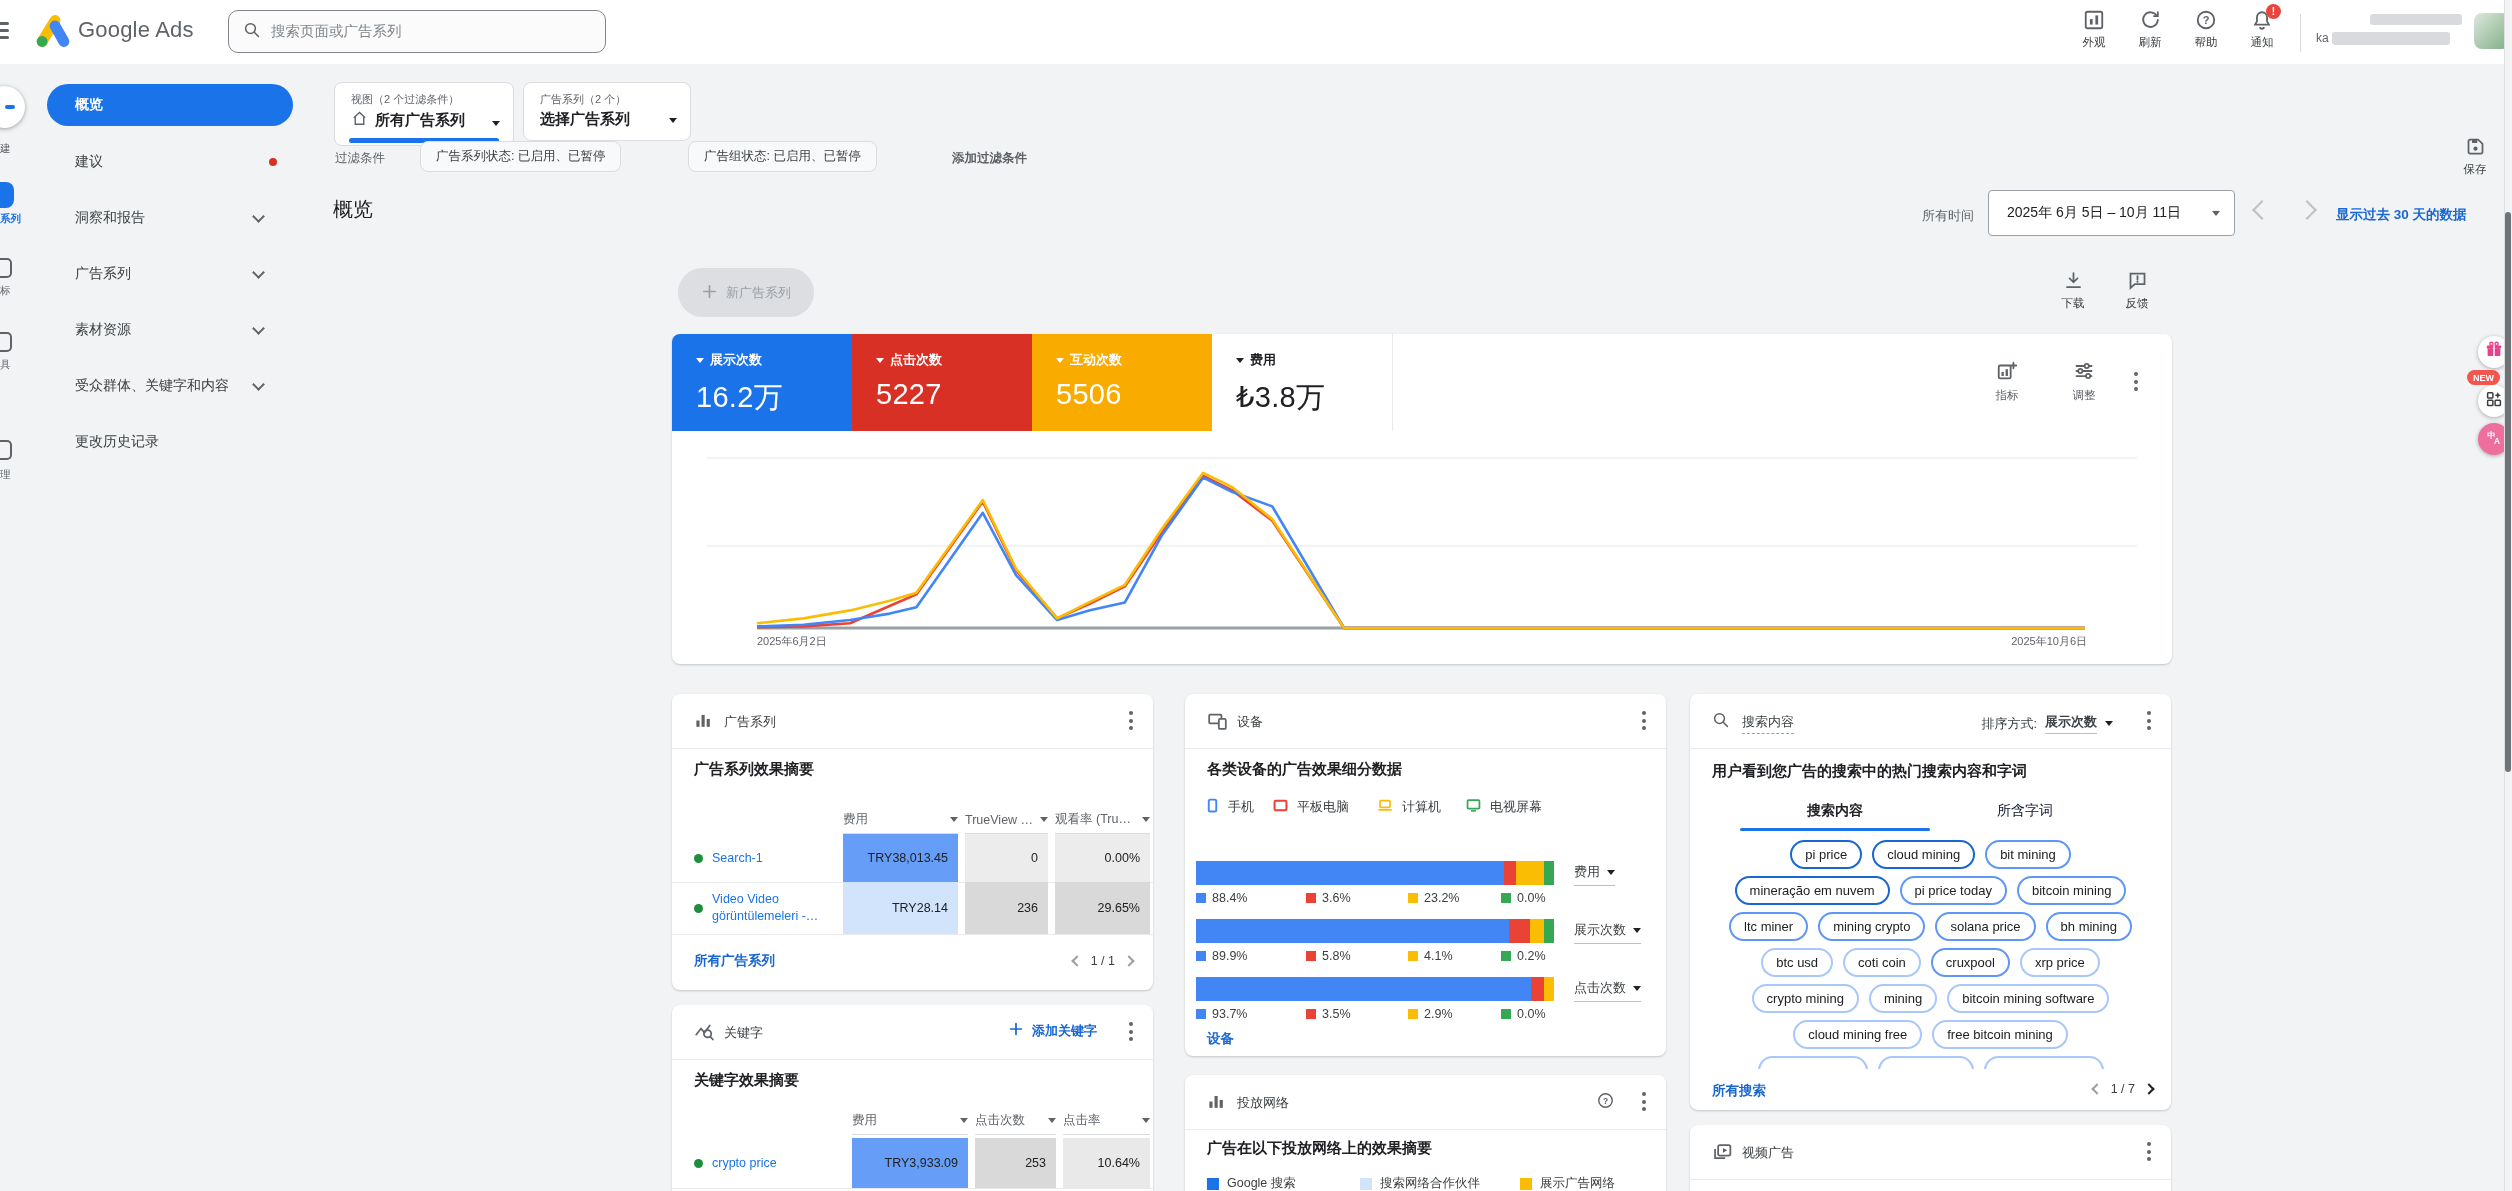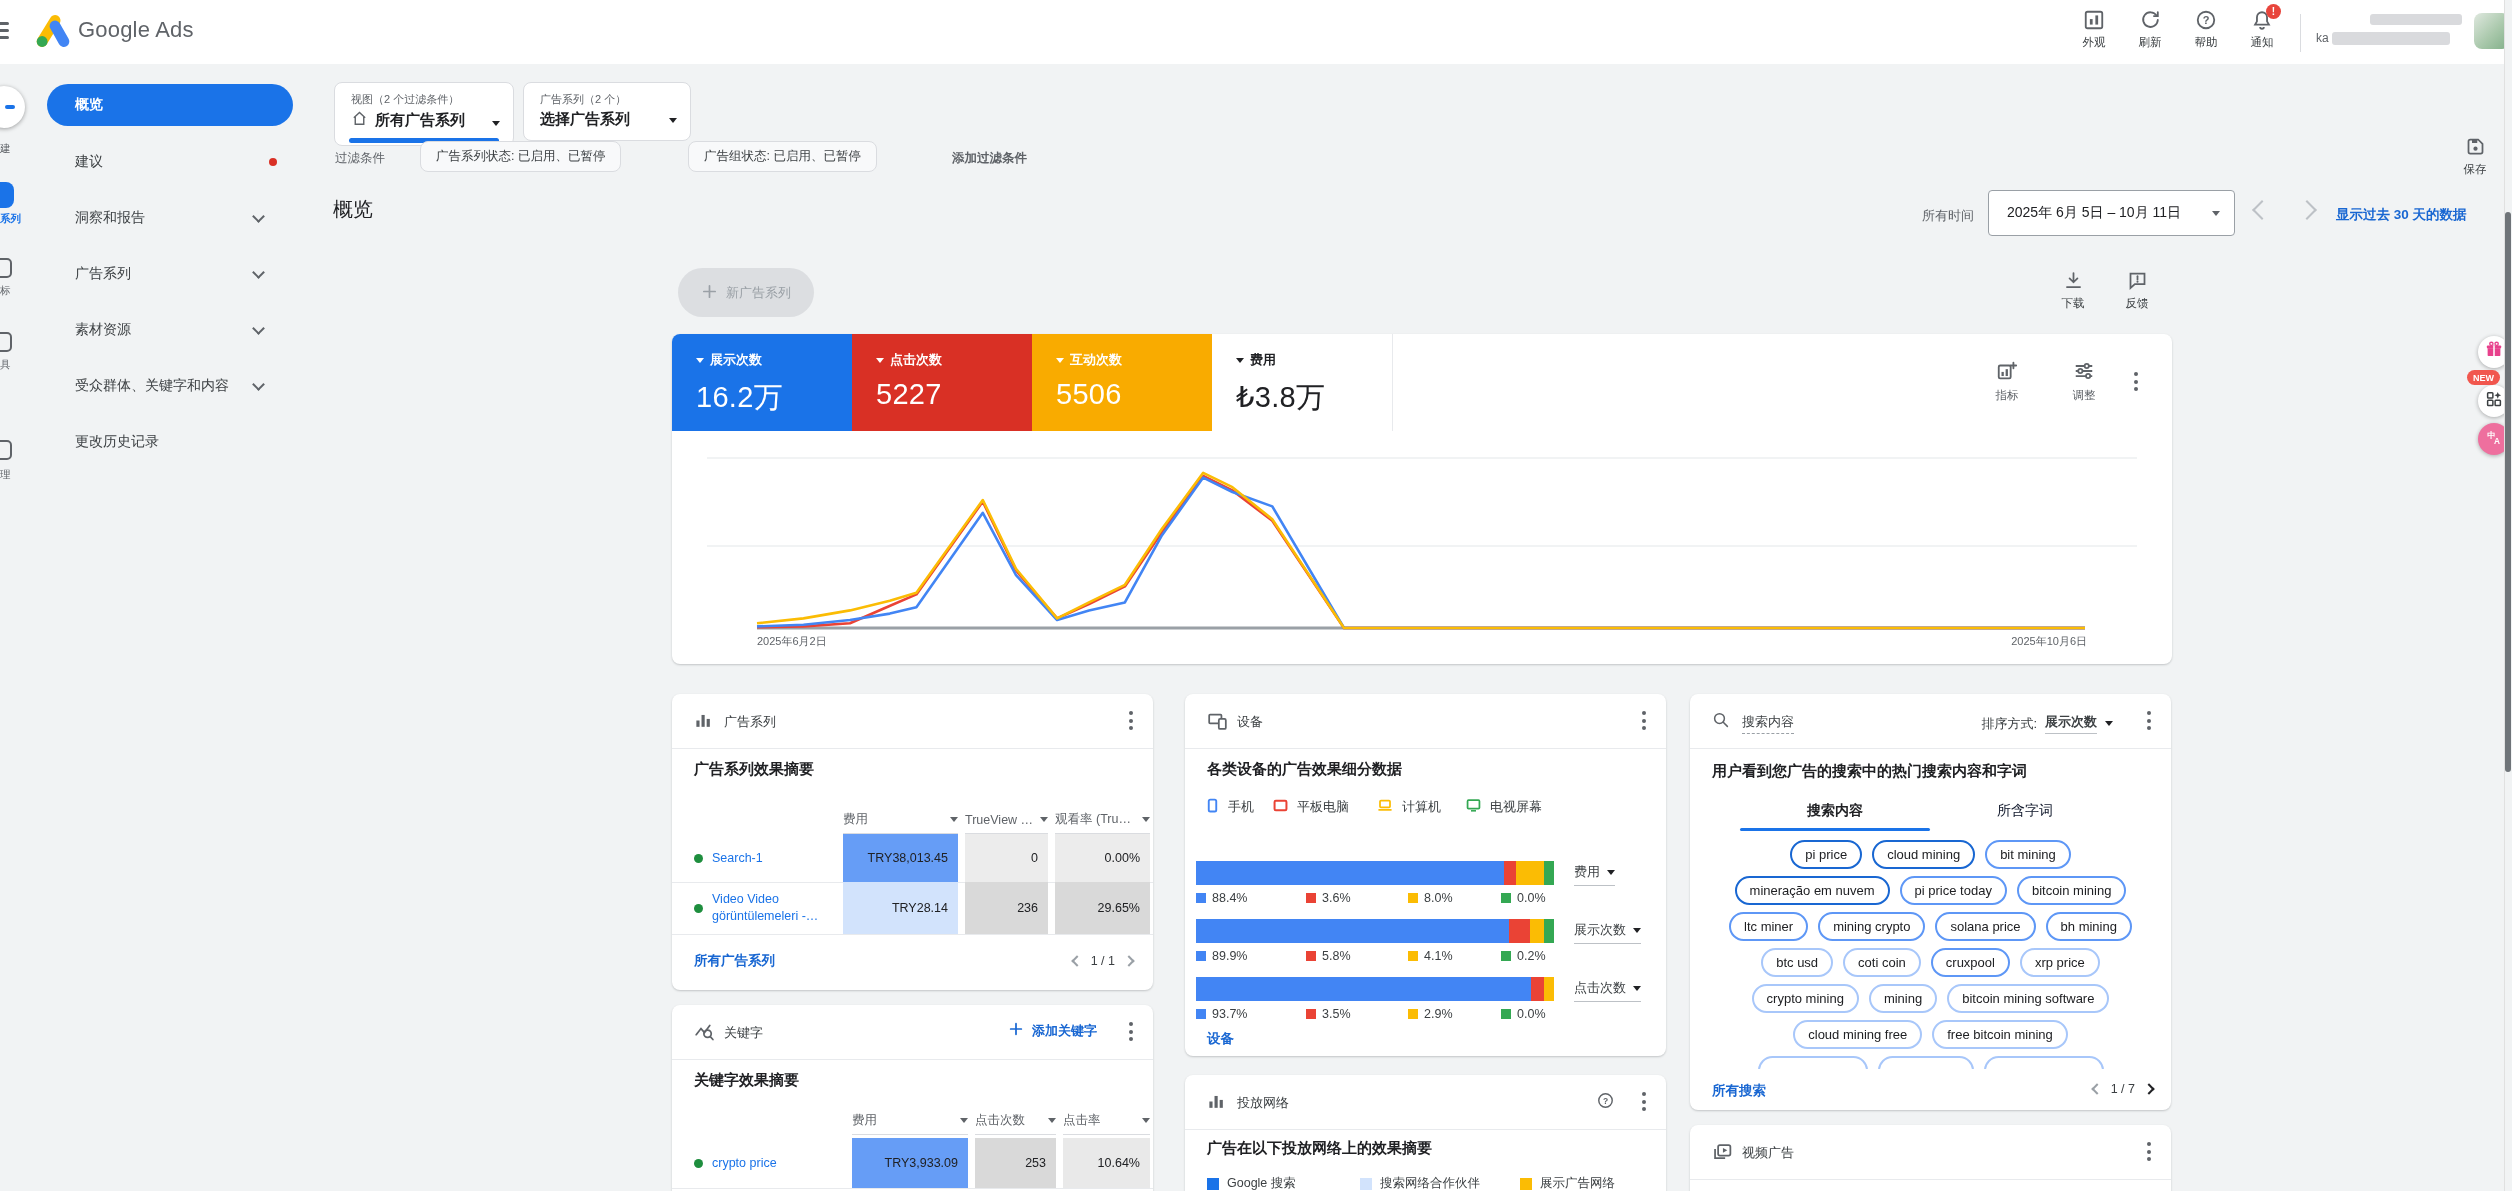--- a/index.html
+++ b/index.html
@@ -177,20 +177,27 @@
         <i></i>
         <i></i>
         <i></i>
       </div>
     <div id="logo"><svg width="38" height="36" viewBox="0 0 28 26">
   <line x1="6" y1="20" x2="15.5" y2="4.5" stroke="#fbbc04" stroke-width="8" stroke-linecap="round"></line>
   <line x1="22" y1="20" x2="15.5" y2="8.5" stroke="#4285f4" stroke-width="8" stroke-linecap="round"></line>
   <circle cx="6" cy="20" r="4" fill="#34a853"></circle>
         </svg></div>
     <div id="brand">Google Ads</div>
+    <div id="searchbox">
+      <span class="ic"><svg width="18" height="18" viewBox="0 0 24 24" fill="none">
+            <circle cx="10" cy="10" r="6.5" stroke="#5f6368" stroke-width="2" fill="none"></circle>
+            <path d="M15 15l5.5 5.5" stroke="#5f6368" stroke-width="2" fill="none" stroke-linecap="round"></path>
+          </svg></span>
+      <span id="search-ph">搜索页面或广告系列</span>
+    </div>
     <div id="tb-actions">
         <div class="tb-item">
           <span class="ic">
             <svg width="22" height="22" viewBox="0 0 24 24" fill="none">
               <rect x="3" y="3" width="18" height="18" rx="2" stroke="#5f6368" stroke-width="2" fill="none"></rect>
               <rect x="7.5" y="11" width="3" height="6" fill="#5f6368"></rect>
               <rect x="13.5" y="7" width="3" height="10" fill="#5f6368"></rect>
             </svg>
           </span>
           <span class="lb">外观</span>
@@ -567,21 +574,21 @@
           <div class="dpct" style="left: 0px; top: 0px;">
             <i style="background: rgb(66, 133, 244);"></i>
             <span>88.4%</span>
           </div>
           <div class="dpct" style="left: 110px; top: 0px;">
             <i style="background: rgb(234, 67, 53);"></i>
             <span>3.6%</span>
           </div>
           <div class="dpct" style="left: 212px; top: 0px;">
             <i style="background: rgb(251, 188, 4);"></i>
-            <span>8.0%</span>
+            <span>23.2%</span>
           </div>
           <div class="dpct" style="left: 305px; top: 0px;">
             <i style="background: rgb(52, 168, 83);"></i>
             <span>0.0%</span>
           </div>
         </div>
         <div class="dmetric" style="top: 169px;">
           <span>费用</span>
           <span class="caret dark"></span>
         </div>

